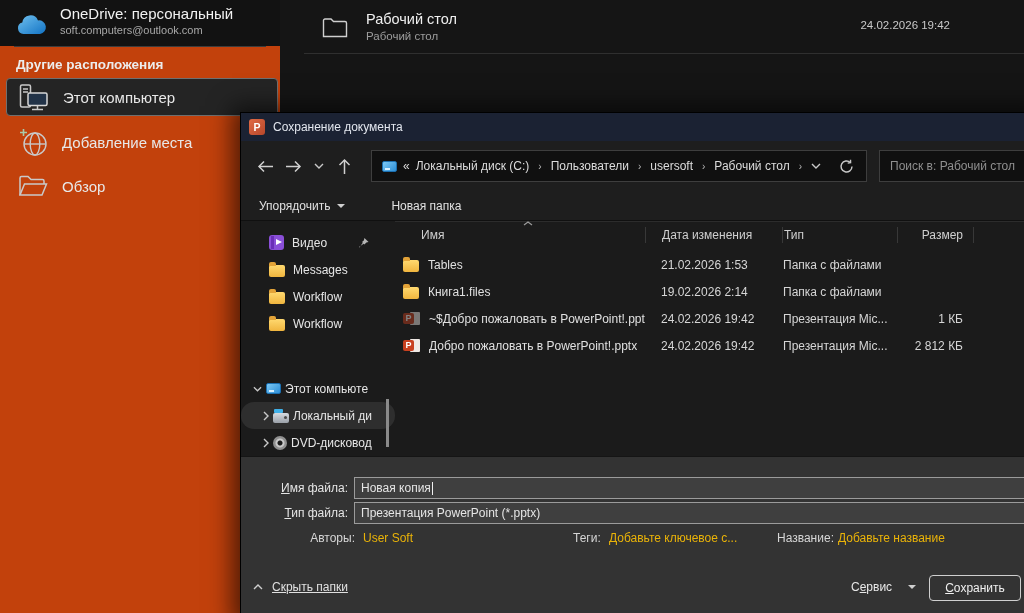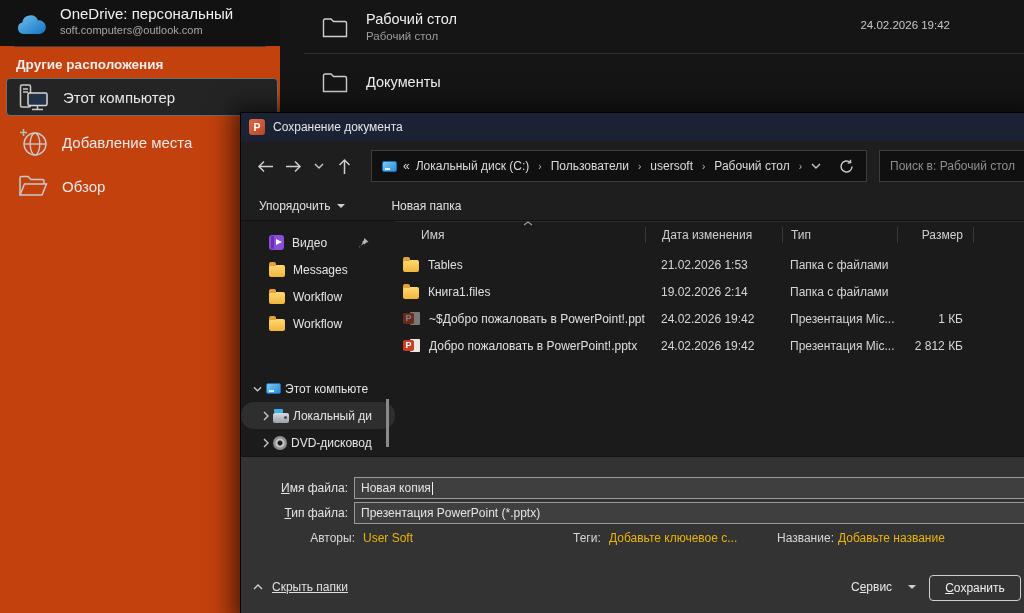--- a/index.html
+++ b/index.html
@@ -62,21 +62,21 @@
   .tree-spacer { height:38px; }
   .side-thumb { position:absolute; right:6px; top:178px; width:3px; height:48px; background:#8a8a8a; }
   .pin { margin-left:auto; margin-right:26px; }
 
   .list { flex:1; display:flex; flex-direction:column; }
   .lh { display:flex; height:26px; align-items:center; color:#cfcfcf; border-top:1px solid #2c2c2c; }
   .lh > div { border-left:1px solid #383838; height:16px; line-height:16px; }
   .lh > div:first-child { border-left:none; }
   .c-name { width:250px; padding-left:26px; position:relative; }
   .c-date { width:137px; padding-left:16px; }
-  .c-type { width:115px; padding-left:8px; }
+  .c-type { width:115px; padding-left:1px; }
   .c-size { width:76px; text-align:right; padding-right:10px; }
   .c-x { width:60px; }
   .sort-ic { position:absolute; left:128px; top:-6px; }
   .rows { margin-top:4px; }
   .lr { display:flex; height:27px; align-items:center; color:#e0e0e0; }
   .lr .c-name { display:flex; align-items:center; gap:9px; padding-left:8px; overflow:hidden; white-space:nowrap; }
   .lr .c-date, .lr .c-type { color:#d6d6d6; white-space:nowrap; overflow:hidden; }
   .lr .c-size { color:#d6d6d6; }
 
   .dlg-bottom { position:relative; height:157px; background:#333333; border-top:1px solid #151515;
@@ -189,26 +189,20 @@
       <svg width="26" height="22" viewBox="0 0 26 22" fill="none" stroke="#cfcfcf" stroke-width="1.4">
         <path d="M1.5 20.5v-16a1.5 1.5 0 0 1 1.5-1.5h6l2.5 2.5H23a1.5 1.5 0 0 1 1.5 1.5v13.5z"></path>
       </svg>
       <div>
         <div class="bsc-title">Рабочий стол</div>
         <div class="bsc-sub">Рабочий стол</div>
       </div>
       <span class="bsc-date">24.02.2026 19:42</span>
     </div>
     <div class="bsc-div"></div>
-    <div class="bsc-row" style="height:56px">
-      <svg width="26" height="22" viewBox="0 0 26 22" fill="none" stroke="#cfcfcf" stroke-width="1.4">
-        <path d="M1.5 20.5v-16a1.5 1.5 0 0 1 1.5-1.5h6l2.5 2.5H23a1.5 1.5 0 0 1 1.5 1.5v13.5z"></path>
-      </svg>
-      <div class="bsc-title">Документы</div>
-    </div>
   </section>
 
   <div class="dialog">
 
     <div class="dlg-title">
       <span class="ppt-badge">P</span>
       <span>Сохранение документа</span>
     </div>
 
     <div class="dlg-nav">

